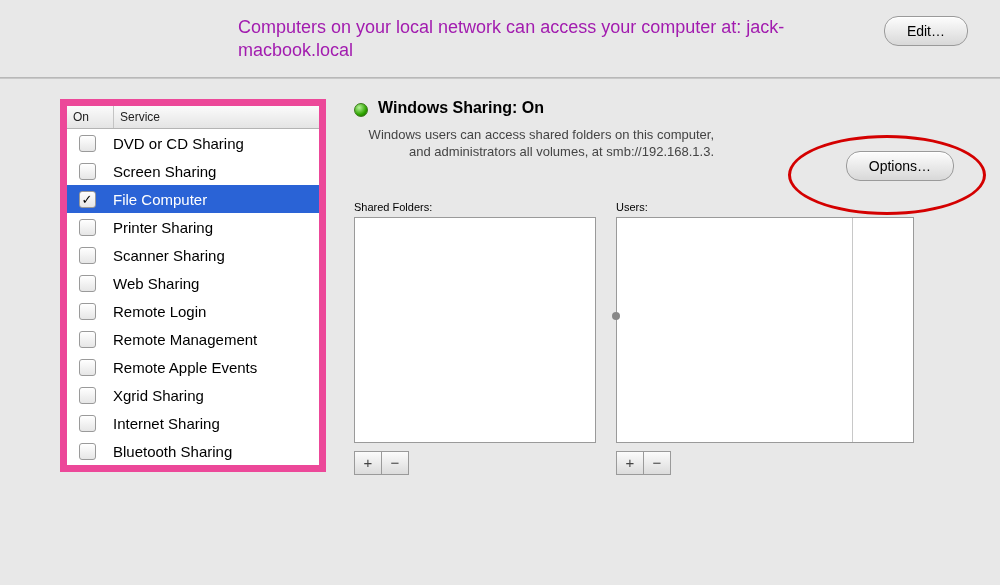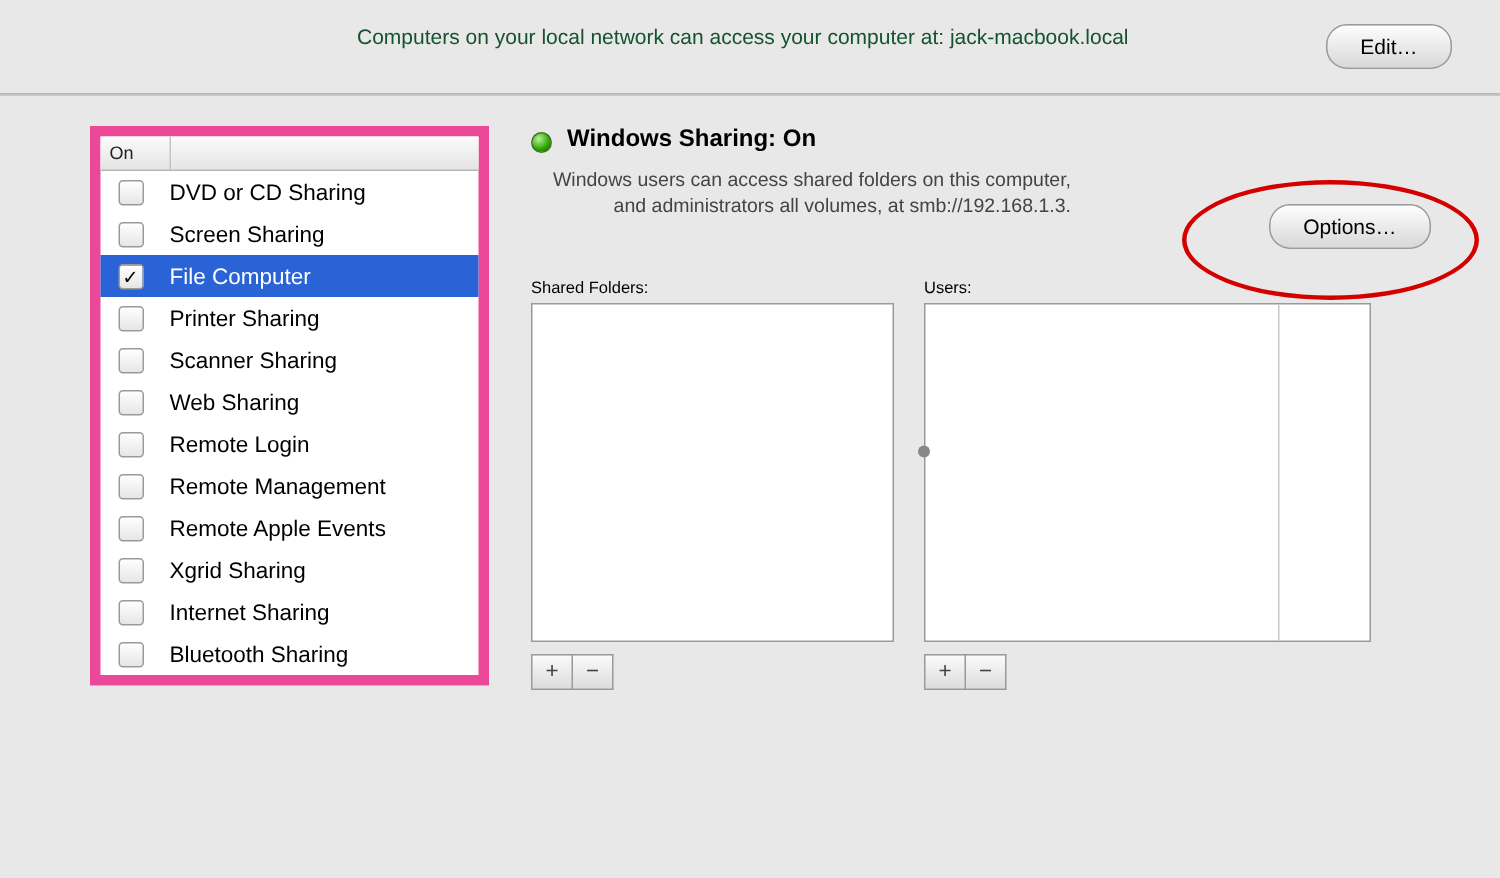--- a/index.html
+++ b/index.html
@@ -4,21 +4,21 @@
 <style>
   html,body{margin:0;padding:0;font-family:"Lucida Grande","Helvetica Neue",Arial,sans-serif;font-size:14px;color:#000;background:#e8e8e8;}
   .window{width:1000px;height:585px;position:relative;background:#e8e8e8;border-right:3px solid #000;overflow:hidden;}
   
   .top{padding:10px 20px 16px 80px;}
   .row1{display:flex;align-items:center;}
   .name-label{font-size:16px;font-weight:bold;width:150px;text-align:right;padding-right:8px;}
   .name-field{flex:1;height:28px;border:1px solid #b0b0b0;border-radius:4px;background:#fff;padding:2px 6px;font-size:17px;display:flex;align-items:center;}
   .row2{display:flex;align-items:flex-start;margin-top:6px;}
   .row2-spacer{width:158px;flex:0 0 158px;}
-  .help-text{flex:1;font-size:14px;color:#14532d;padding-right:12px;line-height:1.25;}
+  .help-text{flex:1;font-size:18px;color:#a21caf;padding-right:12px;line-height:1.25;}
   .edit-btn-wrap{flex:0 0 auto;padding-right:12px;}
   .aqua-btn{display:inline-flex;align-items:center;justify-content:center;height:28px;padding:0 22px;border:1px solid #9a9a9a;border-radius:14px;background:linear-gradient(#fdfdfd,#d8d8d8);font-size:14px;box-shadow:inset 0 1px 0 #fff;cursor:default;}
   .divider{height:1px;background:#c8c8c8;border-top:1px solid #b8b8b8;}
   
   .lower{display:flex;padding:20px 18px 0 60px;align-items:flex-start;}
   
   .svc-box{width:252px;border:7px solid #ec4899;background:#fff;margin-right:28px;}
   .svc-hdr{display:flex;background:linear-gradient(#fbfbfb,#e4e4e4);border-bottom:1px solid #b4b4b4;height:22px;font-size:12px;color:#222;align-items:center;}
   .svc-hdr-on{width:40px;padding-left:6px;border-right:1px solid #c4c4c4;line-height:22px;}
   .svc-hdr-svc{flex:1;padding-left:6px;line-height:22px;}
@@ -61,20 +61,21 @@
     </div>
   </div>
 
   <div class="divider"></div>
 
   <div class="lower">
 
     <div class="svc-box">
       <div class="svc-hdr">
         <div class="svc-hdr-on">On</div>
+        <div class="svc-hdr-svc">Service</div>
       </div>
       <div id="svc-rows">
           <div class="svc-row">
             <div class="svc-chk">
               <div class="chk"></div>
             </div>
             <div class="svc-label">DVD or CD Sharing</div>
           </div>
           <div class="svc-row">
             <div class="svc-chk">

